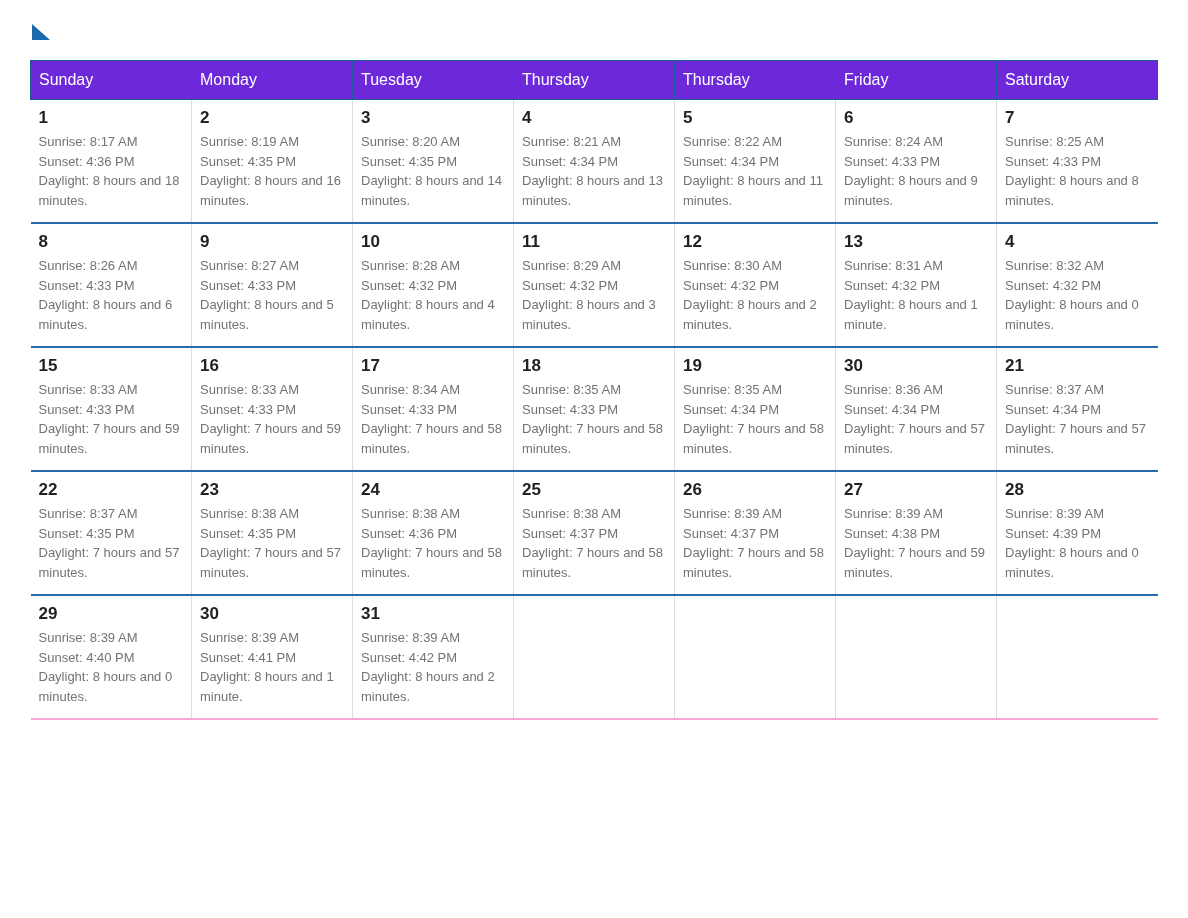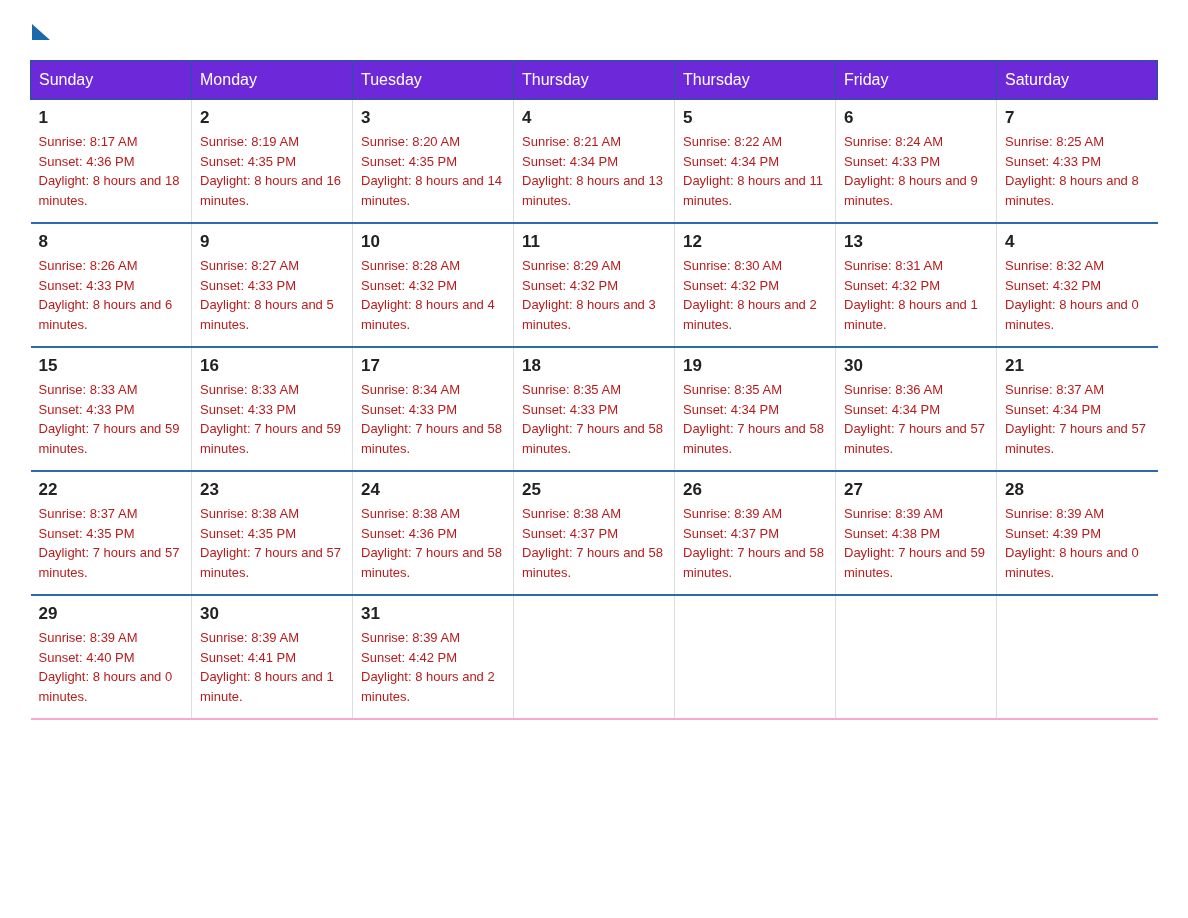--- a/index.html
+++ b/index.html
@@ -97,21 +97,21 @@
       border-right: none;
     }
     .day-num {
       font-size: 17px;
       font-weight: bold;
       margin-bottom: 4px;
       display: block;
     }
     .day-info {
       font-size: 13px;
-      color: #b91c1c;
+      color: #737373;
       line-height: 1.5;
     }
     tbody tr:last-child {
       border-bottom: 2px solid #f9a8d4;
     }
     .empty-cell {
       background: #fff;
     }
   </style>
 </head>

